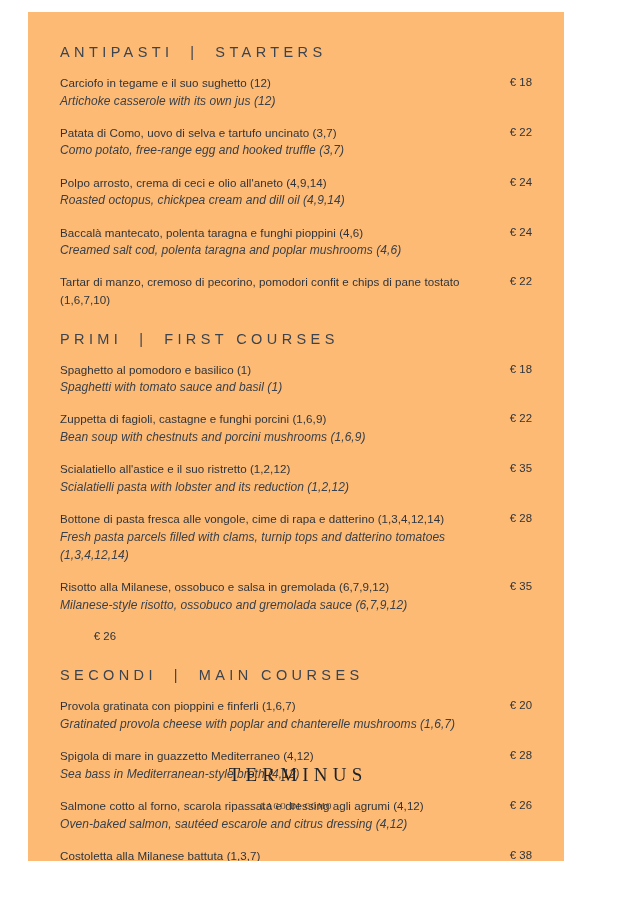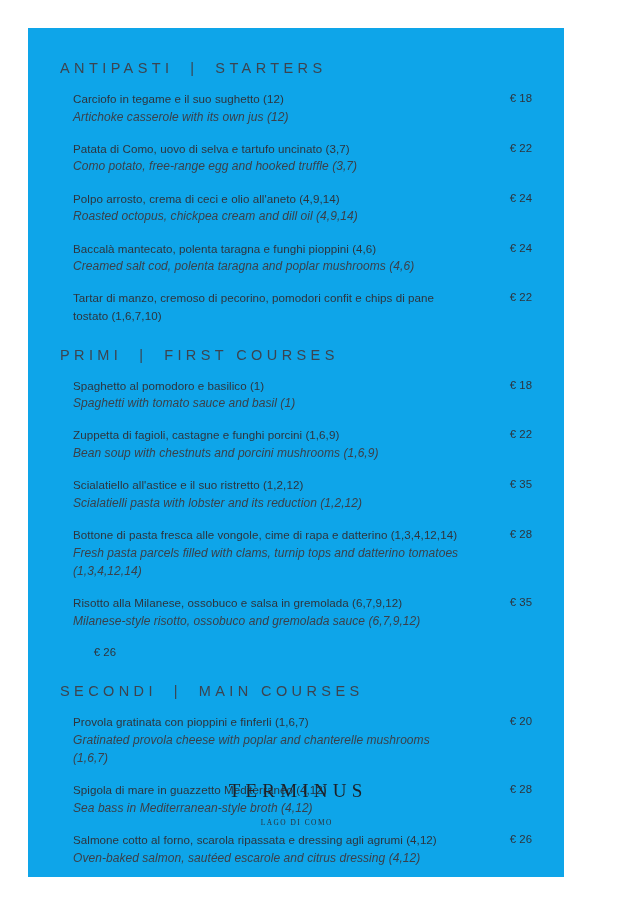--- a/index.html
+++ b/index.html
@@ -10,24 +10,24 @@
     width: 640px;
     height: 905px;
     background: #ffffff;
     font-family: "Liberation Sans", sans-serif;
     -webkit-font-smoothing: antialiased;
   }
 
   .menu-page {
     position: absolute;
     left: 28px;
-    top: 28px;
+    top: 12px;
     width: 536px;
     height: 849px;
-    background: #0ea5e9;
+    background: #fdba74;
     box-sizing: border-box;
     padding: 32px 32px 0 32px;
     overflow: hidden;
   }
 
   .section {
     margin-bottom: 4px;
   }
   .section + .section {
     margin-top: 22px;
@@ -51,21 +51,20 @@
     margin-bottom: 14px;
   }
   .dish:last-child {
     margin-bottom: 0;
   }
 
   .dish-text {
     flex: 1 1 auto;
     min-width: 0;
     padding-right: 14px;
-    margin-left: 13px;
   }
 
   .dish-it {
     font-size: 11.6px;
     line-height: 1.52;
     color: #2e343d;
     font-weight: 400;
     letter-spacing: 0.05px;
   }
 

